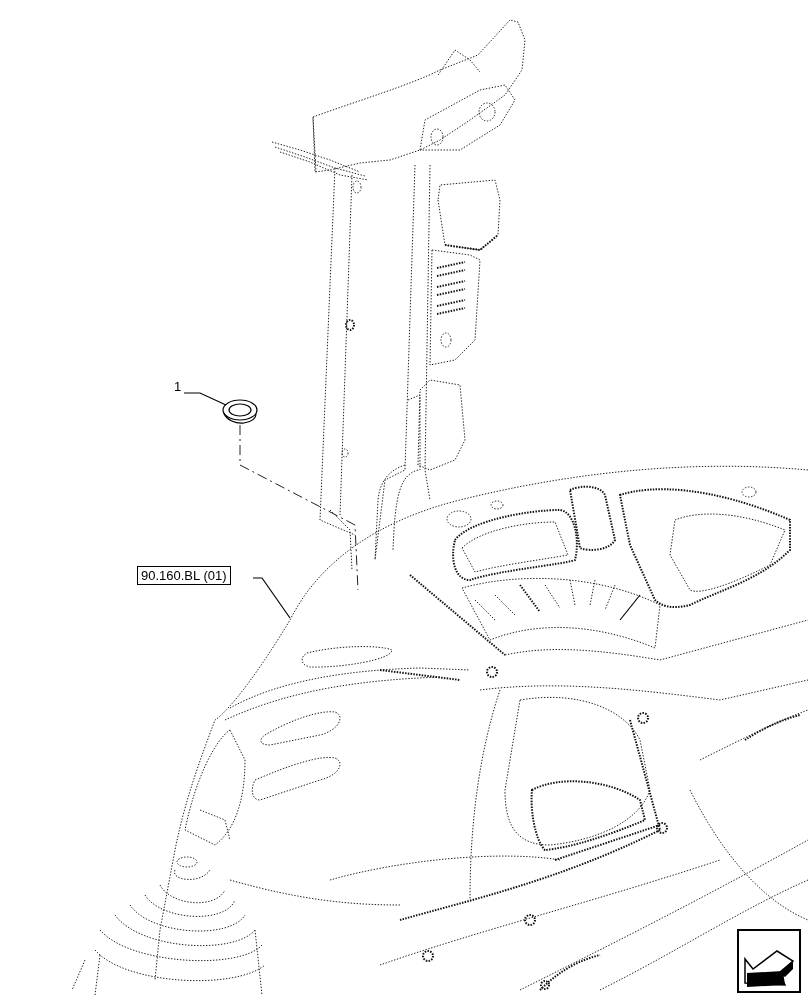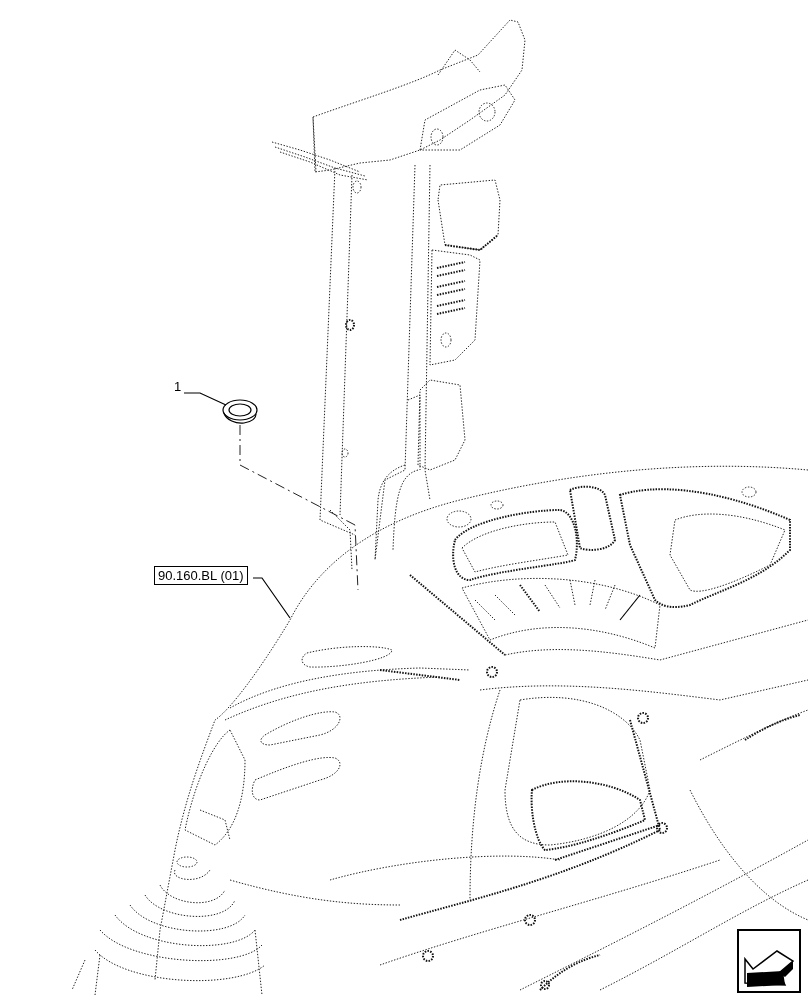--- a/index.html
+++ b/index.html
@@ -144,21 +144,21 @@
       <path class="dot" d="M95,950 C125,985 235,990 265,965"></path>
       <path class="dot" d="M85,960 L72,990"></path>
       <path class="dot" d="M100,955 L95,995"></path>
       <path class="dot" d="M255,930 L262,995"></path>
     </g>
   </g>
 </svg>
 
 <span class="callout-num" style="left:174px; top:379px;">1</span>
 
-<div class="ref-box" style="left:154px; top:566px;">90.160.BL (01)</div>
+<div class="ref-box" style="left:137px; top:566px;">90.160.BL (01)</div>
 
 <div class="nav-arrow">
   <svg width="60" height="60" viewBox="0 0 60 60">
     <path d="M6,52 L6,28 L14,38 L38,20 L54,30 L40,42 L46,54 Z" fill="#fff" stroke="#000" stroke-width="1.5"></path>
     <path d="M8,42 L44,40 L46,54 L8,56 Z" fill="#000"></path>
     <path d="M40,42 L54,30 L54,38 L46,46 Z" fill="#000"></path>
   </svg>
 </div>
 
 </body></html>

